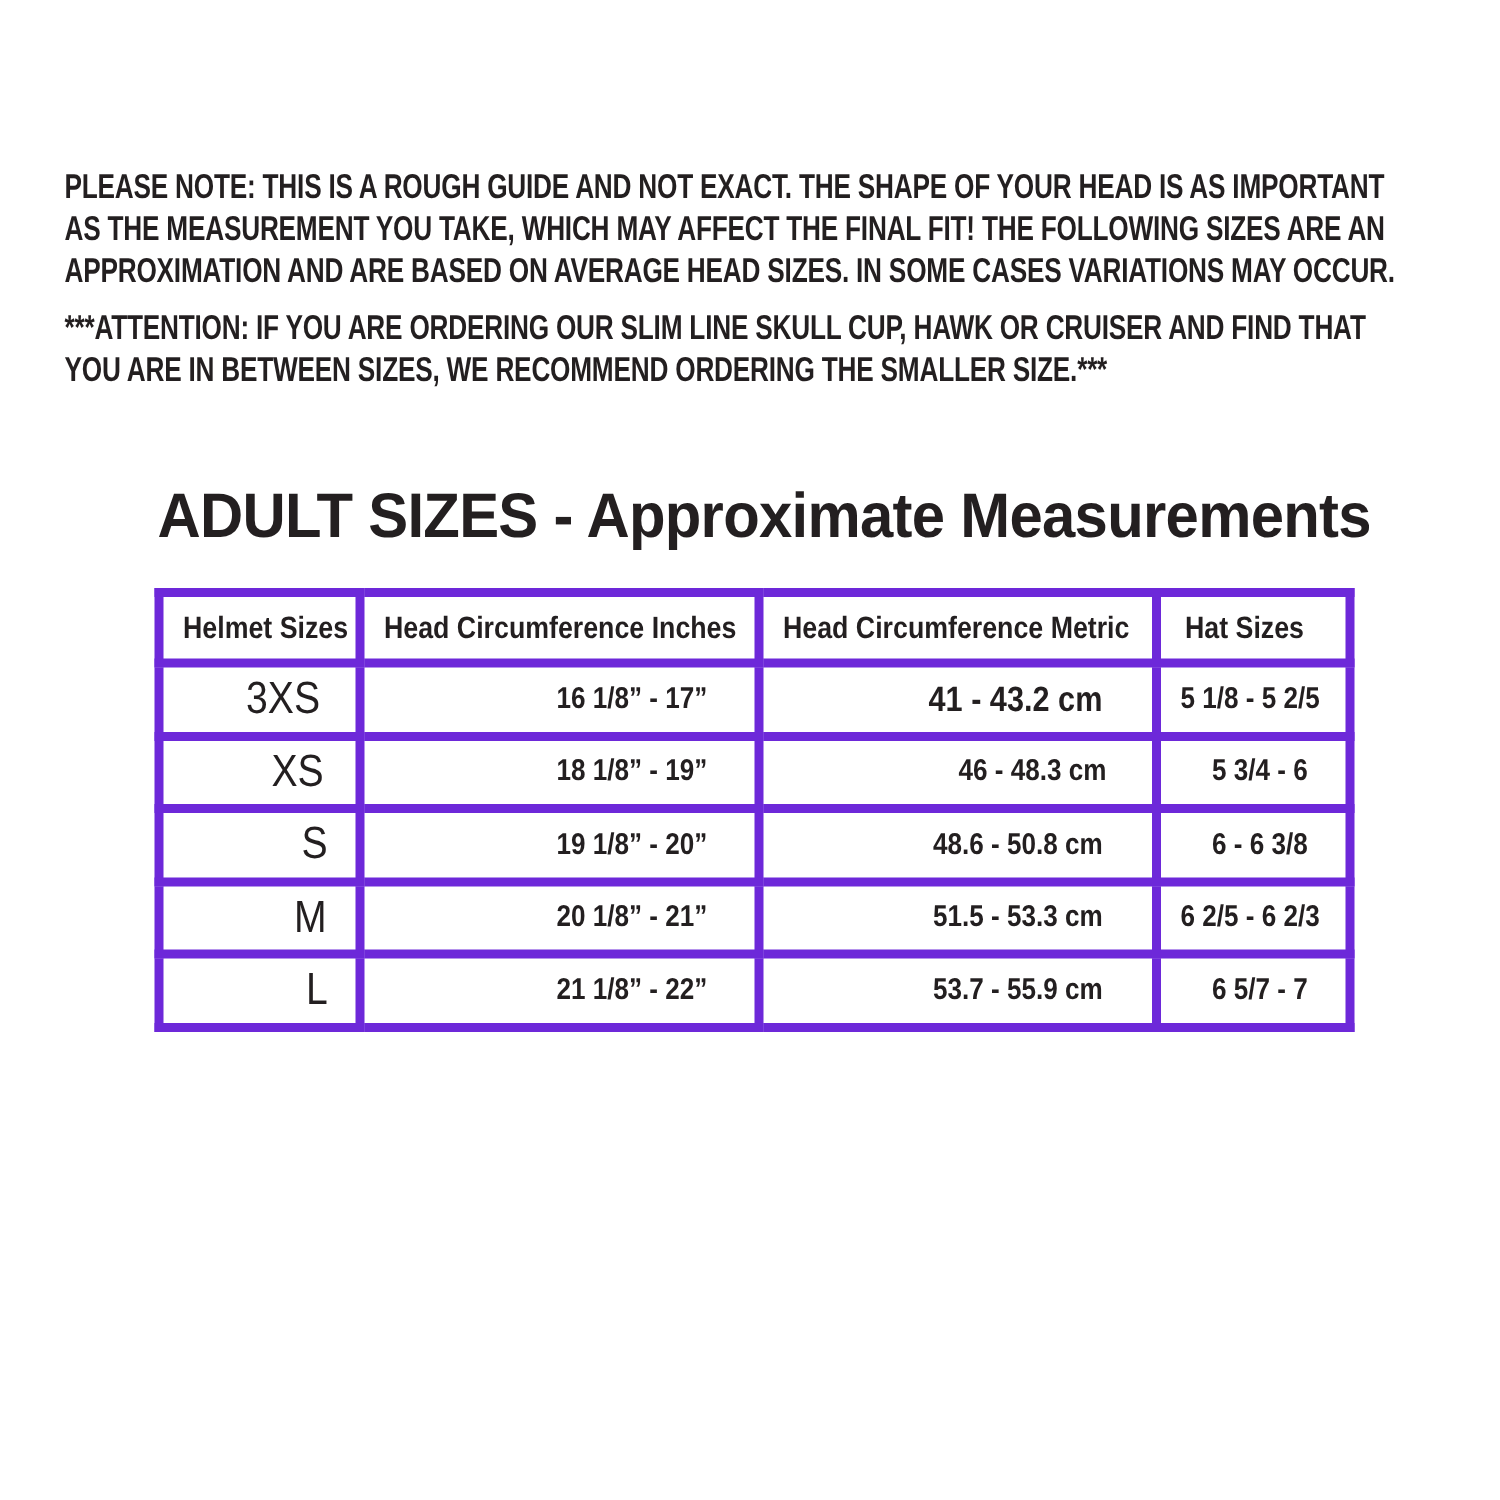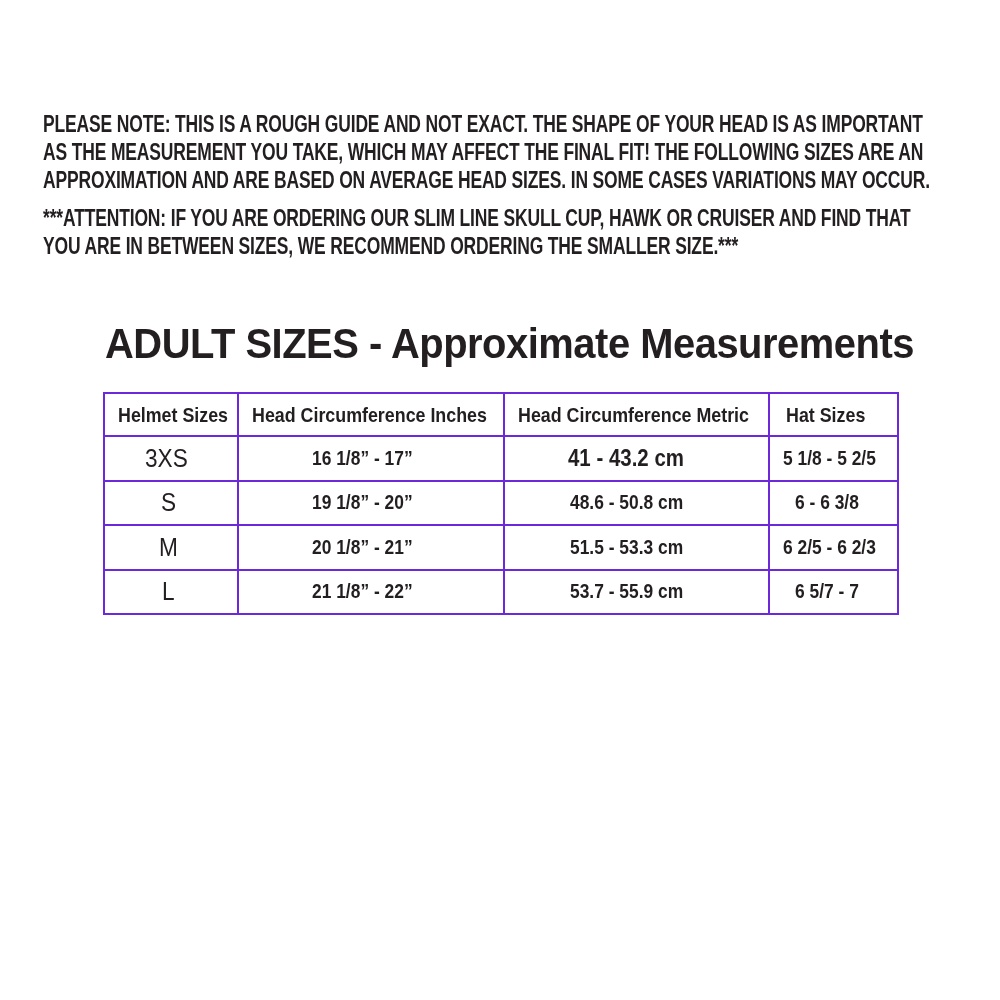--- a/index.html
+++ b/index.html
@@ -44,34 +44,34 @@
   }
   table.size-table {
     position: absolute;
     left: 103px;
     top: 392px;
     width: 794px;
     border-collapse: collapse;
     table-layout: fixed;
   }
   .size-table th, .size-table td {
-    border: 2px solid #6d28d9;
+    border: 6px solid #6d28d9;
     padding: 0 16px 0 13px;
-    text-align: center;
+    text-align: right;
     vertical-align: middle;
     overflow: hidden;
   }
   .size-table th {
     height: 41px;
     font-size: 20.5px;
     font-weight: bold;
   }
   .size-table td { height: 42.5px; }
   .size-table td:first-child {
-    font-size: 26px;
+    font-size: 30px;
     font-weight: normal;
     border-radius: 18px;
   }
   .size-table td:not(:first-child) {
     font-size: 20px;
     font-weight: bold;
   }
   .size-table tr.first-data-row td:nth-child(3) { font-size: 23.5px; margin-top: 11px; }
   .cell-text {
     display: inline-block;
@@ -114,20 +114,26 @@
       </tr>
     </thead>
     <tbody>
         <tr class="first-data-row">
           <td><span class="cell-text">3XS</span></td>
           <td><span class="cell-text">16 1/8” - 17”</span></td>
           <td><span class="cell-text">41 - 43.2 cm</span></td>
           <td><span class="cell-text">5 1/8 - 5 2/5</span></td>
         </tr>
         <tr>
+          <td><span class="cell-text">XS</span></td>
+          <td><span class="cell-text">18 1/8” - 19”</span></td>
+          <td><span class="cell-text">46 - 48.3 cm</span></td>
+          <td><span class="cell-text">5 3/4 - 6</span></td>
+        </tr>
+        <tr>
           <td><span class="cell-text">S</span></td>
           <td><span class="cell-text">19 1/8” - 20”</span></td>
           <td><span class="cell-text">48.6 - 50.8 cm</span></td>
           <td><span class="cell-text">6 - 6 3/8</span></td>
         </tr>
         <tr>
           <td><span class="cell-text">M</span></td>
           <td><span class="cell-text">20 1/8” - 21”</span></td>
           <td><span class="cell-text">51.5 - 53.3 cm</span></td>
           <td><span class="cell-text">6 2/5 - 6 2/3</span></td>

